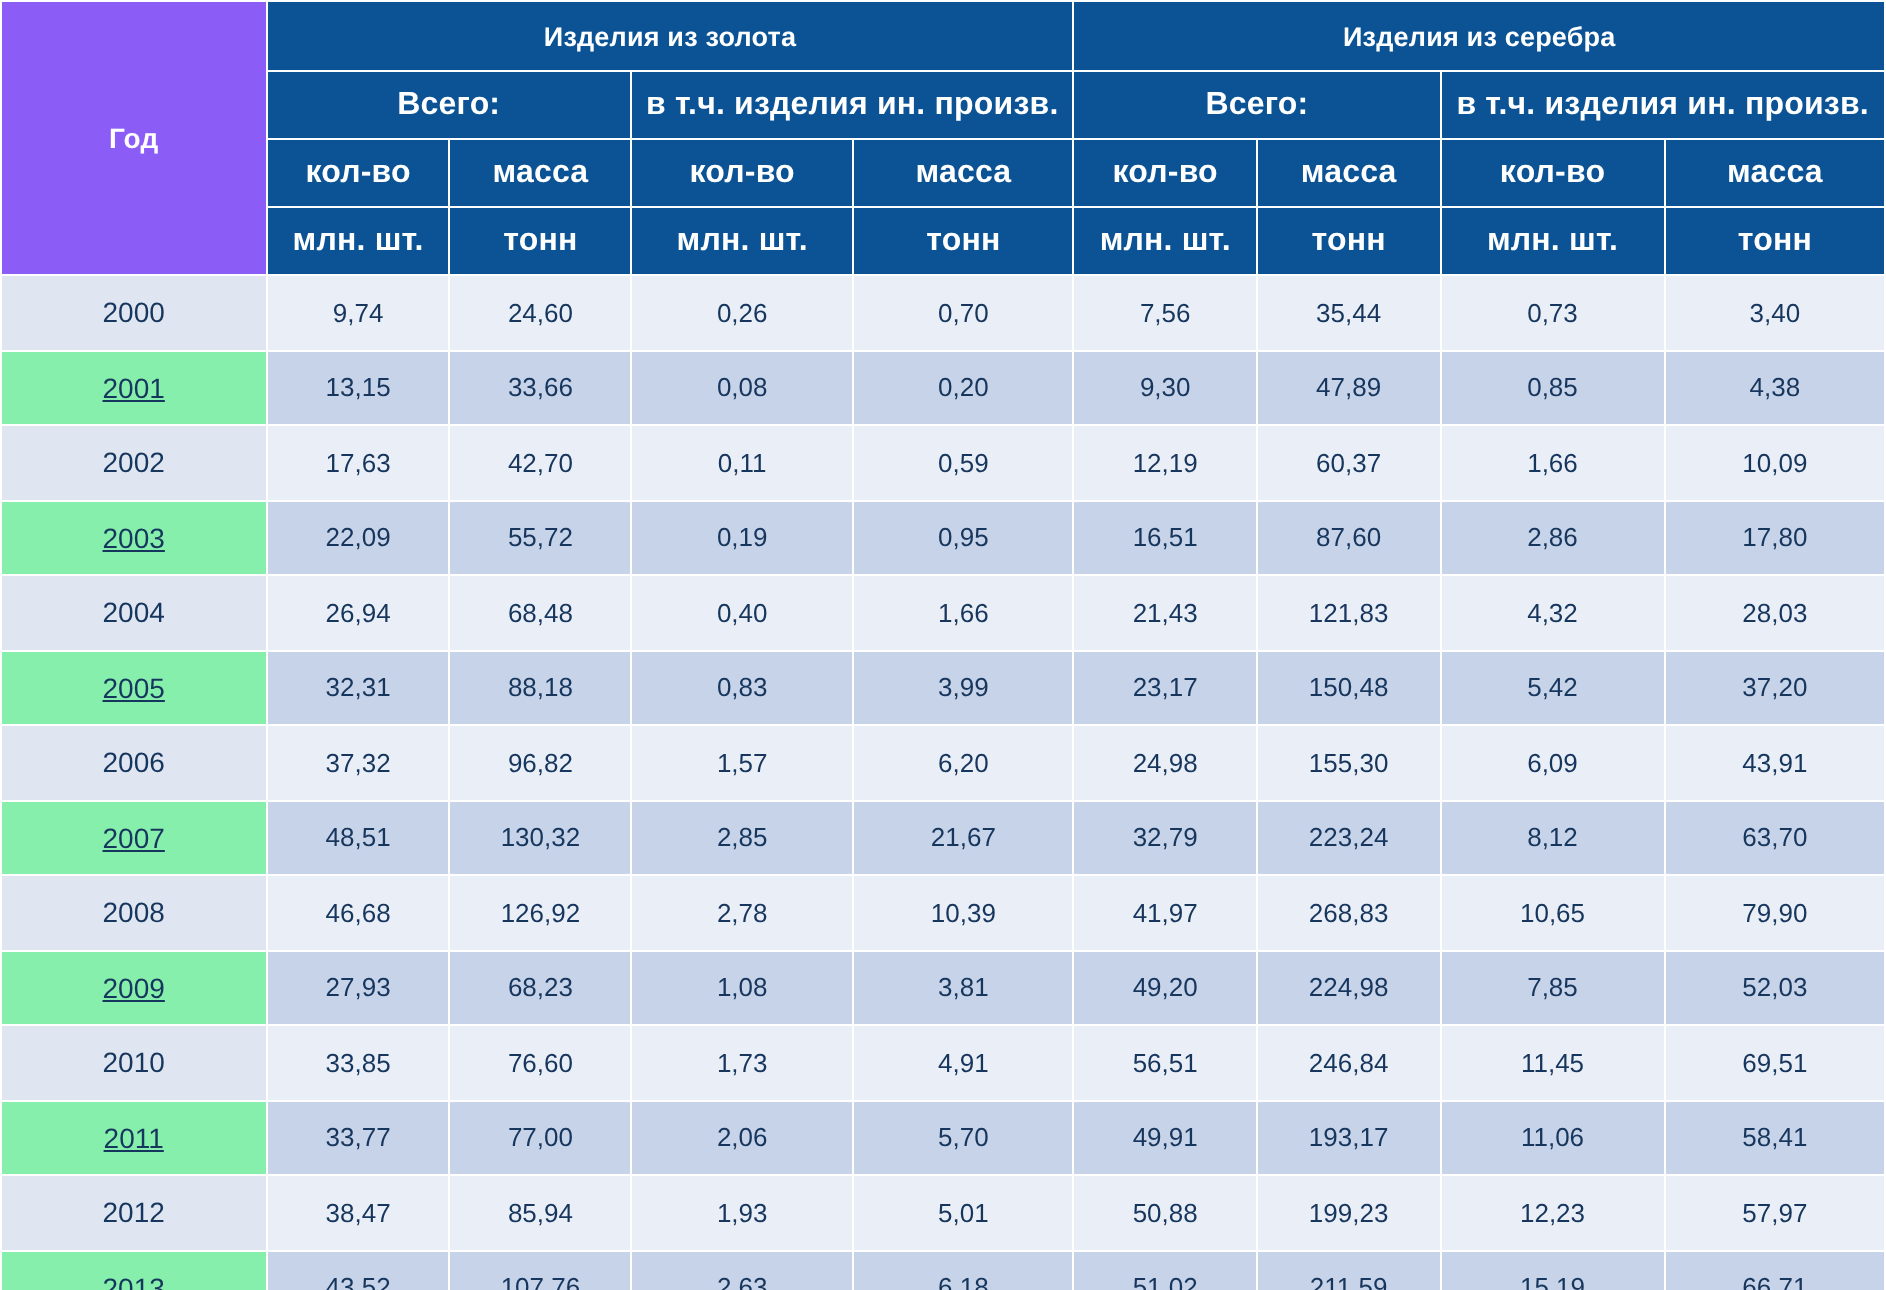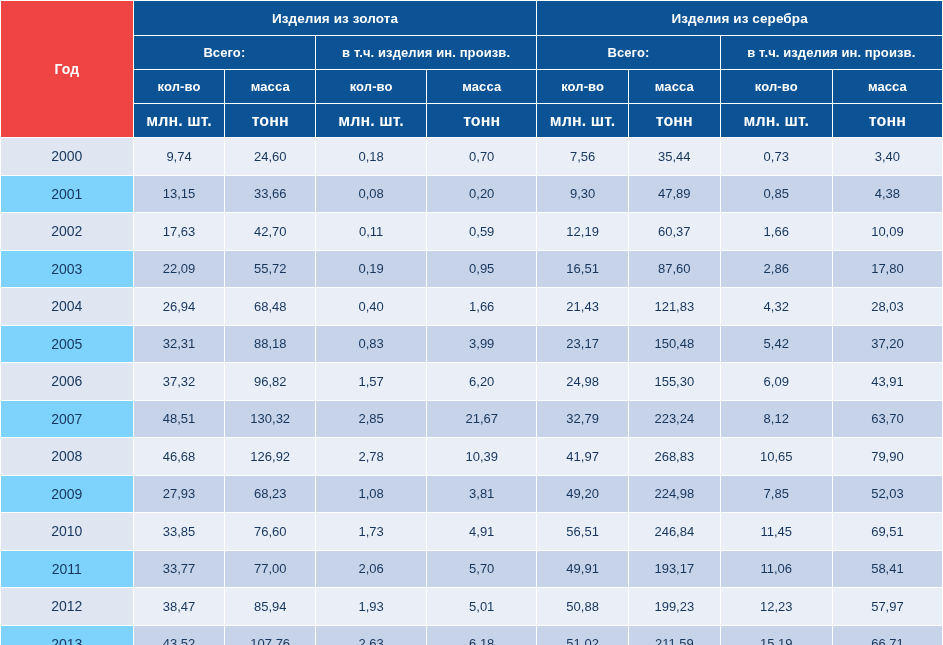--- a/index.html
+++ b/index.html
@@ -29,31 +29,31 @@
   th.hdr {
     background: #0b5394;
     color: #ffffff;
     font-weight: bold;
     font-size: 13px;
     height: 32px;
     letter-spacing: 0.1px;
     margin-top: 28px;
   }
   th.hdr-year {
-    background: #ef4444;
+    background: #8b5cf6;
     color: #ffffff;
     font-weight: bold;
     font-size: 14px;
   }
   th.hdr-group {
     font-size: 13.5px;
     height: 34px;
   }
   th.hdr-sub {
-    font-size: 13px;
+    font-size: 16px;
     height: 33px;
   }
   th.hdr-unit {
     font-size: 16px;
     height: 33px;
   }
   
   td.cell {
     font-size: 13px;
     height: 36.5px;
@@ -63,21 +63,22 @@
     background: #eaeff7;
   }
   tr.row-dark td.cell {
     background: #c6d3e8;
   }
   tr.row-light td.year-cell {
     background: #dfe6f2;
     font-weight: normal;
   }
   tr.row-dark td.year-cell {
-    background: #7dd3fc;
+    background: #86efac;
+    text-decoration: underline;
   }
   td.year-cell {
     font-size: 14px;
     color: #17365d;
   }
 </style>
 </head>
 <body>
 
 <table class="data-table">
@@ -123,21 +124,21 @@
       <th class="hdr hdr-unit">тонн</th>
       <th class="hdr hdr-unit">млн. шт.</th>
       <th class="hdr hdr-unit">тонн</th>
     </tr>
   </thead>
   <tbody id="table-body">
       <tr class="row-light">
         <td class="cell year-cell">2000</td>
         <td class="cell">9,74</td>
         <td class="cell">24,60</td>
-        <td class="cell">0,18</td>
+        <td class="cell">0,26</td>
         <td class="cell">0,70</td>
         <td class="cell">7,56</td>
         <td class="cell">35,44</td>
         <td class="cell">0,73</td>
         <td class="cell">3,40</td>
       </tr>
       <tr class="row-dark">
         <td class="cell year-cell">2001</td>
         <td class="cell">13,15</td>
         <td class="cell">33,66</td>

